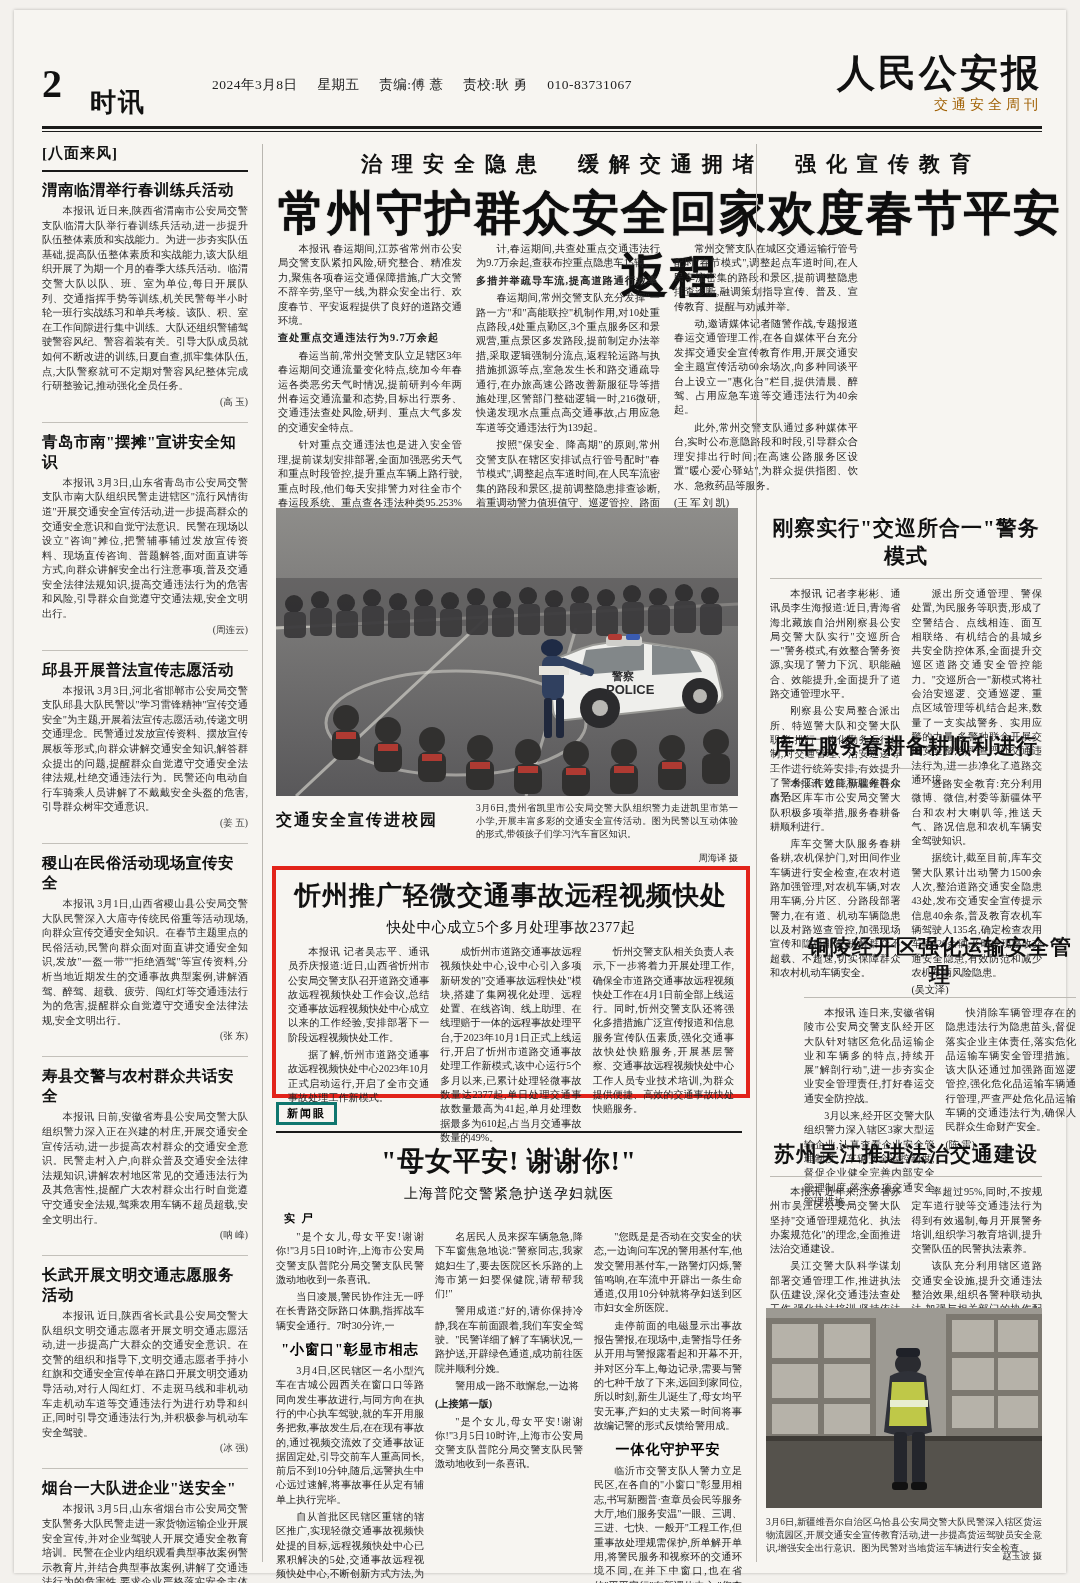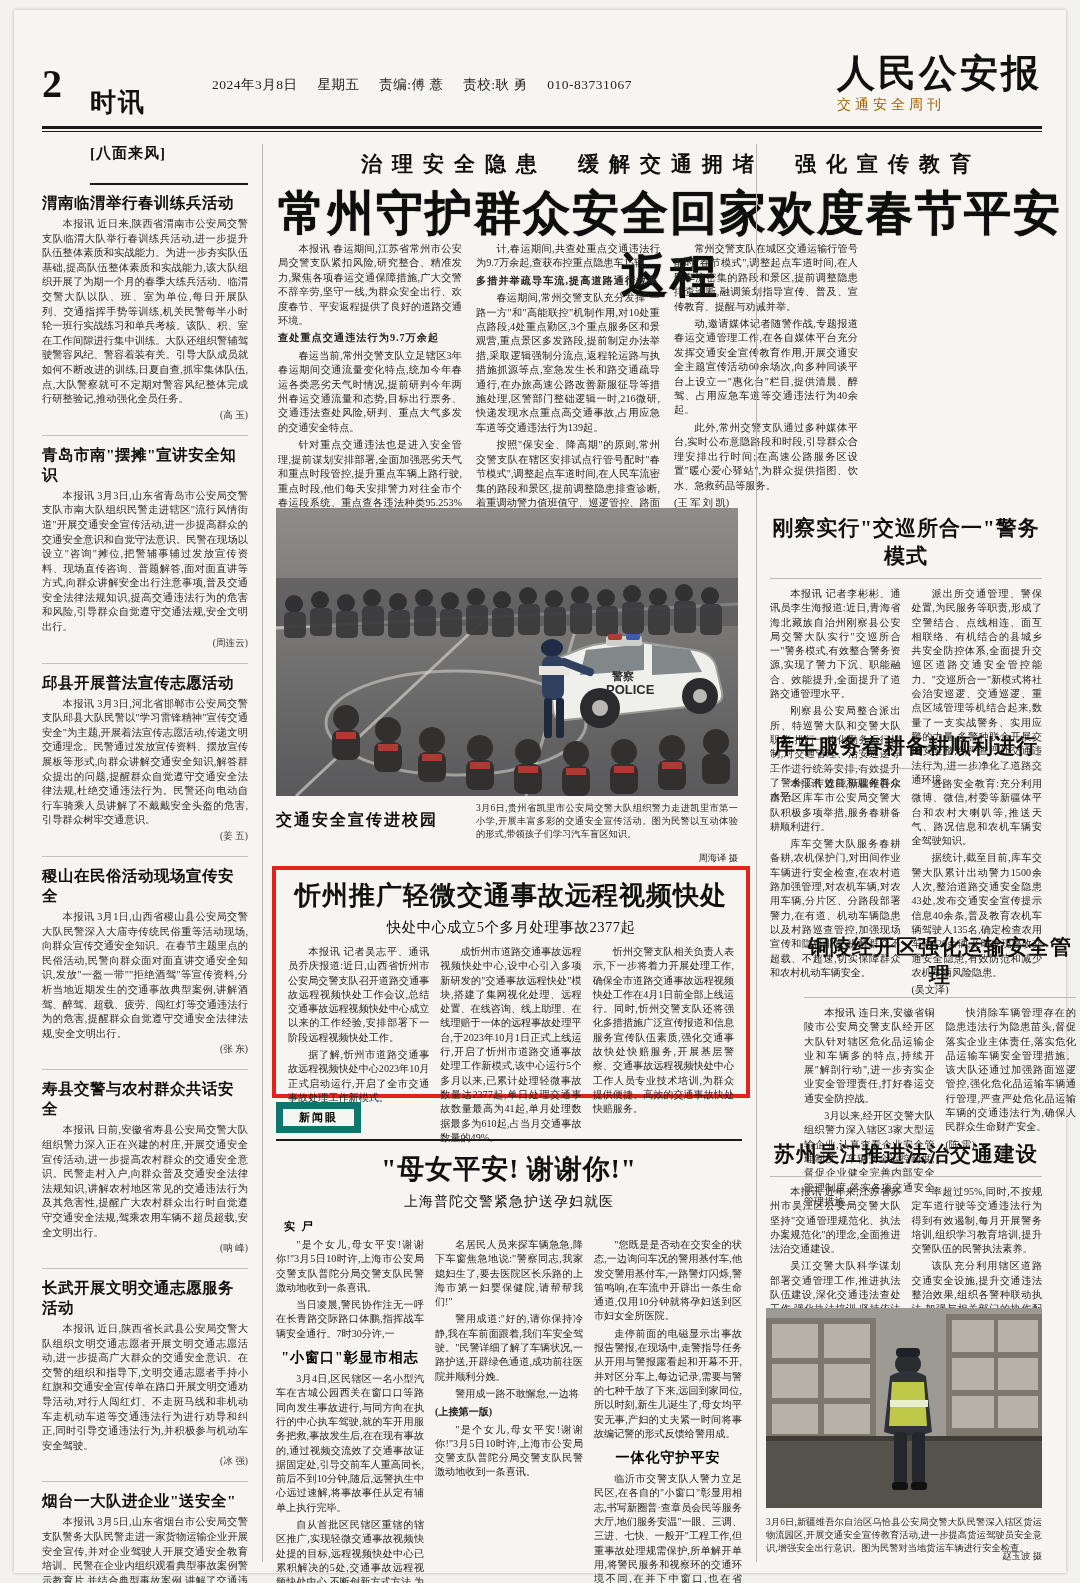--- a/index.html
+++ b/index.html
@@ -22,21 +22,21 @@
   .section-name{
     position:absolute;left:48px;top:6px;font-size:26px;font-weight:bold;
     letter-spacing:2px;color:#111;margin-top:17px;
   }
   .mast-meta{
     position:absolute;left:170px;top:14px;font-size:13.5px;color:#222;
     letter-spacing:.5px;white-space:nowrap;
   }
   .mast-meta span{margin-right:16px;}
   .brand{
-    position:absolute;right:0;top:-10px;
+    position:absolute;right:0;top:-10px;text-align:right;
   }
   .brand-title{
     font-size:38px;font-weight:bold;letter-spacing:3px;color:#111;
     font-family:"Liberation Serif",serif;line-height:42px;
   }
   .brand-sub{
     font-size:14px;letter-spacing:4px;color:#a16207;margin-top:2px;
   }
   .mast-rule{
     position:absolute;left:28px;top:116px;width:1000px;height:3px;background:#1a1a1a;
@@ -45,21 +45,21 @@
     position:absolute;left:28px;top:121px;width:1000px;height:1px;background:#1a1a1a;
   }
 
   
   .col{position:absolute;}
   .colL{left:28px;top:134px;width:206px;}
   .vrule{position:absolute;width:1px;background:#b9b6b0;}
 
   .bracket-head{
     font-size:15px;font-weight:bold;color:#111;letter-spacing:1px;
-    border-bottom:2px solid #1a1a1a;padding-bottom:20px;margin-bottom:8px;margin-left:48px;
+    border-bottom:2px solid #1a1a1a;padding-bottom:7px;margin-bottom:8px;
   }
   .brief{margin-bottom:13px;}
   .brief h3{
     margin:0 0 4px 0;font-size:15.5px;font-weight:bold;color:#111;
     letter-spacing:.5px;line-height:20px;
   }
   .brief p{
     margin:0;font-size:10.3px;line-height:14.6px;color:#2a2a2a;
     text-align:justify;text-indent:2em;
   }
@@ -143,22 +143,22 @@
     text-align:center;font-size:27px;font-weight:bold;color:#111;letter-spacing:1px;
   }
   .quote-sub{
     text-align:center;font-size:14px;color:#111;margin-top:6px;letter-spacing:1px;
   }
   .byline{font-size:11px;font-weight:bold;margin:8px 0 4px 8px;letter-spacing:2px;}
   .mini-head{
     text-align:center;font-size:14px;font-weight:bold;margin:8px 0 5px 0;letter-spacing:1px;
   }
   .tagbox{
-    display:inline-block;border:7px solid #0f766e;font-size:11px;font-weight:bold;
-    padding:1px 16px;letter-spacing:2px;
+    display:inline-block;border:3px solid #0f766e;font-size:11px;font-weight:bold;
+    padding:1px 8px;letter-spacing:2px;
   }
 
   
   .photo2 .bg{position:absolute;inset:0;background:linear-gradient(160deg,#b8b5ae 0%,#8e8b84 50%,#6c6a64 100%);}
 
   .sigline{text-align:right;font-size:9.6px;color:#333;}
 </style>
 </head>
 <body>
 

